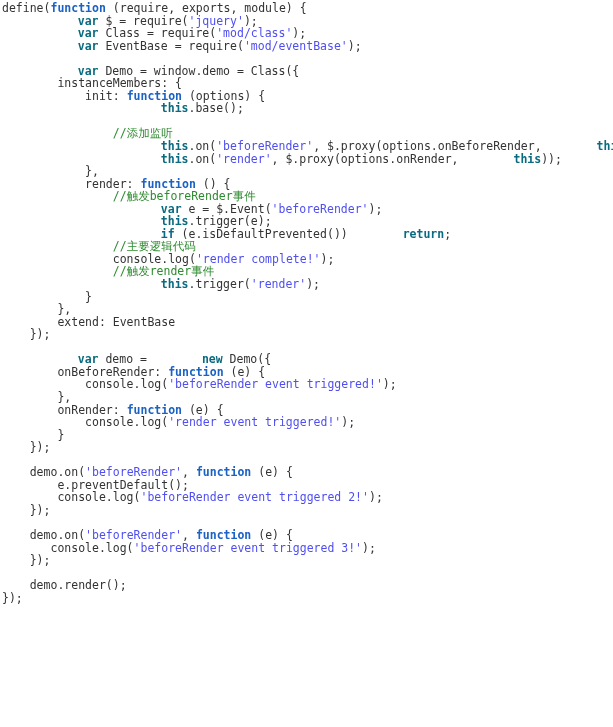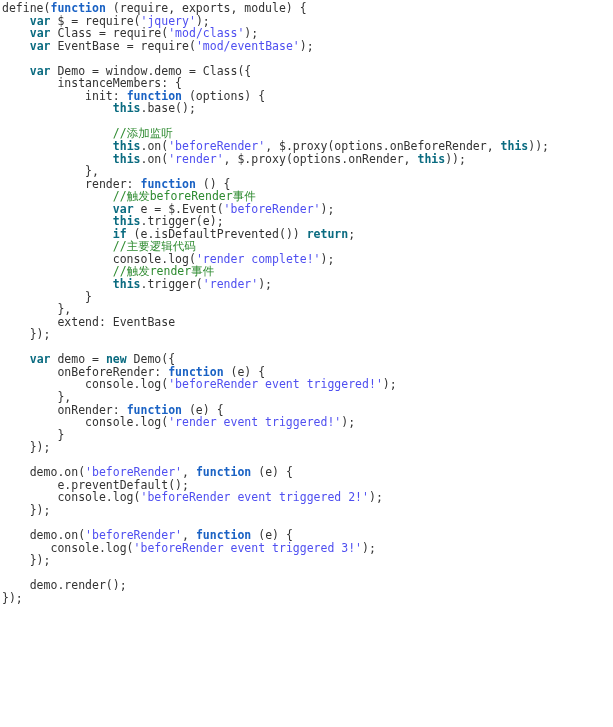--- a/index.html
+++ b/index.html
@@ -21,21 +21,21 @@
     color: #333333;
     letter-spacing: 0px;
     -webkit-font-smoothing: none;
   }
   .line {
     white-space: pre;
     min-height: 12.55px;
   }
   .tok { white-space: pre; }
   .t-plain   { color: #333333; }
-  .t-kw      { color: #0a6b80; font-weight: bold; }
+  .t-kw      { color: #0a6b80; font-weight: bold; margin-left: 48px; }
   .t-kw2     { color: #1a62c4; font-weight: bold; }
   .t-str     { color: #4f4ff0; text-align: right; }
   .t-com     { color: #2e8b30; }
 </style>
 </head>
 <body>
 
 <div id="code-view"><div class="line"><span class="tok t-plain">define(</span><span class="tok t-kw2">function</span><span class="tok t-plain"> (require, exports, module) {</span></div><div class="line"><span class="tok t-plain">    </span><span class="tok t-kw">var</span><span class="tok t-plain"> $ = require(</span><span class="tok t-str">'jquery'</span><span class="tok t-plain">);</span></div><div class="line"><span class="tok t-plain">    </span><span class="tok t-kw">var</span><span class="tok t-plain"> Class = require(</span><span class="tok t-str">'mod/class'</span><span class="tok t-plain">);</span></div><div class="line"><span class="tok t-plain">    </span><span class="tok t-kw">var</span><span class="tok t-plain"> EventBase = require(</span><span class="tok t-str">'mod/eventBase'</span><span class="tok t-plain">);</span></div><div class="line">&nbsp;</div><div class="line"><span class="tok t-plain">    </span><span class="tok t-kw">var</span><span class="tok t-plain"> Demo = window.demo = Class({</span></div><div class="line"><span class="tok t-plain">        instanceMembers: {</span></div><div class="line"><span class="tok t-plain">            init: </span><span class="tok t-kw2">function</span><span class="tok t-plain"> (options) {</span></div><div class="line"><span class="tok t-plain">                </span><span class="tok t-kw">this</span><span class="tok t-plain">.base();</span></div><div class="line">&nbsp;</div><div class="line"><span class="tok t-plain">                </span><span class="tok t-com">//添加监听</span></div><div class="line"><span class="tok t-plain">                </span><span class="tok t-kw">this</span><span class="tok t-plain">.on(</span><span class="tok t-str">'beforeRender'</span><span class="tok t-plain">, $.proxy(options.onBeforeRender, </span><span class="tok t-kw">this</span><span class="tok t-plain">));</span></div><div class="line"><span class="tok t-plain">                </span><span class="tok t-kw">this</span><span class="tok t-plain">.on(</span><span class="tok t-str">'render'</span><span class="tok t-plain">, $.proxy(options.onRender, </span><span class="tok t-kw">this</span><span class="tok t-plain">));</span></div><div class="line"><span class="tok t-plain">            },</span></div><div class="line"><span class="tok t-plain">            render: </span><span class="tok t-kw2">function</span><span class="tok t-plain"> () {</span></div><div class="line"><span class="tok t-plain">                </span><span class="tok t-com">//触发beforeRender事件</span></div><div class="line"><span class="tok t-plain">                </span><span class="tok t-kw">var</span><span class="tok t-plain"> e = $.Event(</span><span class="tok t-str">'beforeRender'</span><span class="tok t-plain">);</span></div><div class="line"><span class="tok t-plain">                </span><span class="tok t-kw">this</span><span class="tok t-plain">.trigger(e);</span></div><div class="line"><span class="tok t-plain">                </span><span class="tok t-kw">if</span><span class="tok t-plain"> (e.isDefaultPrevented()) </span><span class="tok t-kw">return</span><span class="tok t-plain">;</span></div><div class="line"><span class="tok t-plain">                </span><span class="tok t-com">//主要逻辑代码</span></div><div class="line"><span class="tok t-plain">                console.log(</span><span class="tok t-str">'render complete!'</span><span class="tok t-plain">);</span></div><div class="line"><span class="tok t-plain">                </span><span class="tok t-com">//触发render事件</span></div><div class="line"><span class="tok t-plain">                </span><span class="tok t-kw">this</span><span class="tok t-plain">.trigger(</span><span class="tok t-str">'render'</span><span class="tok t-plain">);</span></div><div class="line"><span class="tok t-plain">            }</span></div><div class="line"><span class="tok t-plain">        },</span></div><div class="line"><span class="tok t-plain">        extend: EventBase</span></div><div class="line"><span class="tok t-plain">    });</span></div><div class="line">&nbsp;</div><div class="line"><span class="tok t-plain">    </span><span class="tok t-kw">var</span><span class="tok t-plain"> demo = </span><span class="tok t-kw">new</span><span class="tok t-plain"> Demo({</span></div><div class="line"><span class="tok t-plain">        onBeforeRender: </span><span class="tok t-kw2">function</span><span class="tok t-plain"> (e) {</span></div><div class="line"><span class="tok t-plain">            console.log(</span><span class="tok t-str">'beforeRender event triggered!'</span><span class="tok t-plain">);</span></div><div class="line"><span class="tok t-plain">        },</span></div><div class="line"><span class="tok t-plain">        onRender: </span><span class="tok t-kw2">function</span><span class="tok t-plain"> (e) {</span></div><div class="line"><span class="tok t-plain">            console.log(</span><span class="tok t-str">'render event triggered!'</span><span class="tok t-plain">);</span></div><div class="line"><span class="tok t-plain">        }</span></div><div class="line"><span class="tok t-plain">    });</span></div><div class="line">&nbsp;</div><div class="line"><span class="tok t-plain">    demo.on(</span><span class="tok t-str">'beforeRender'</span><span class="tok t-plain">, </span><span class="tok t-kw2">function</span><span class="tok t-plain"> (e) {</span></div><div class="line"><span class="tok t-plain">        e.preventDefault();</span></div><div class="line"><span class="tok t-plain">        console.log(</span><span class="tok t-str">'beforeRender event triggered 2!'</span><span class="tok t-plain">);</span></div><div class="line"><span class="tok t-plain">    });</span></div><div class="line">&nbsp;</div><div class="line"><span class="tok t-plain">    demo.on(</span><span class="tok t-str">'beforeRender'</span><span class="tok t-plain">, </span><span class="tok t-kw2">function</span><span class="tok t-plain"> (e) {</span></div><div class="line"><span class="tok t-plain">       console.log(</span><span class="tok t-str">'beforeRender event triggered 3!'</span><span class="tok t-plain">);</span></div><div class="line"><span class="tok t-plain">    });</span></div><div class="line">&nbsp;</div><div class="line"><span class="tok t-plain">    demo.render();</span></div><div class="line"><span class="tok t-plain">});</span></div></div>
 
 </body></html>

